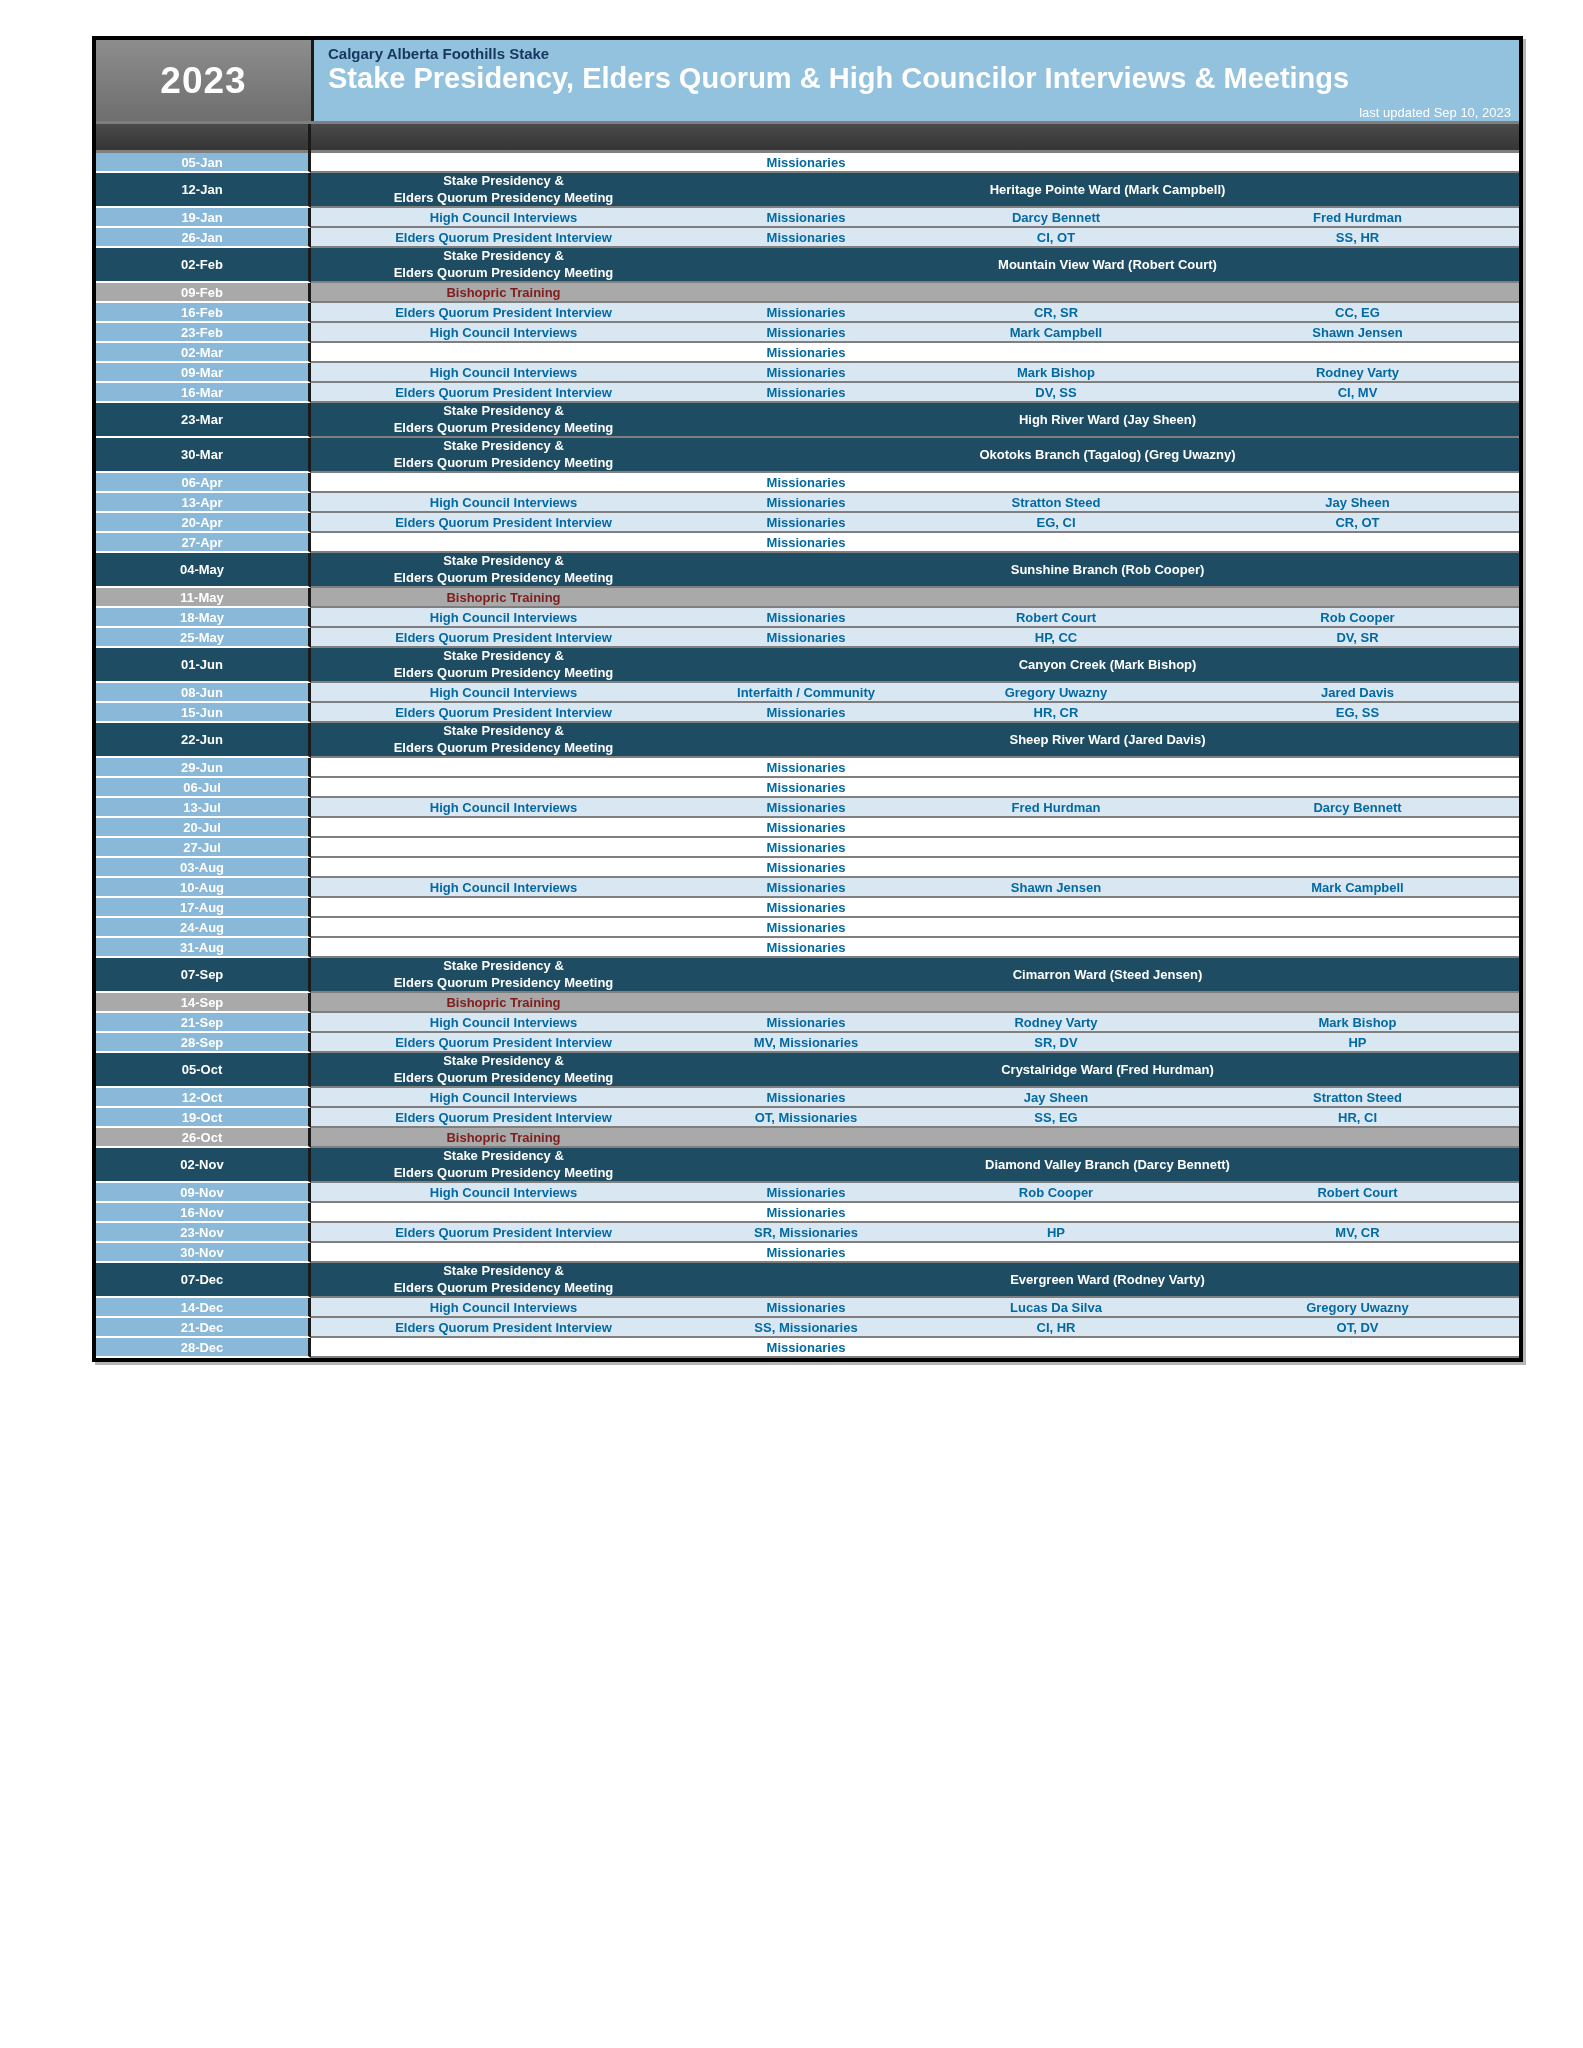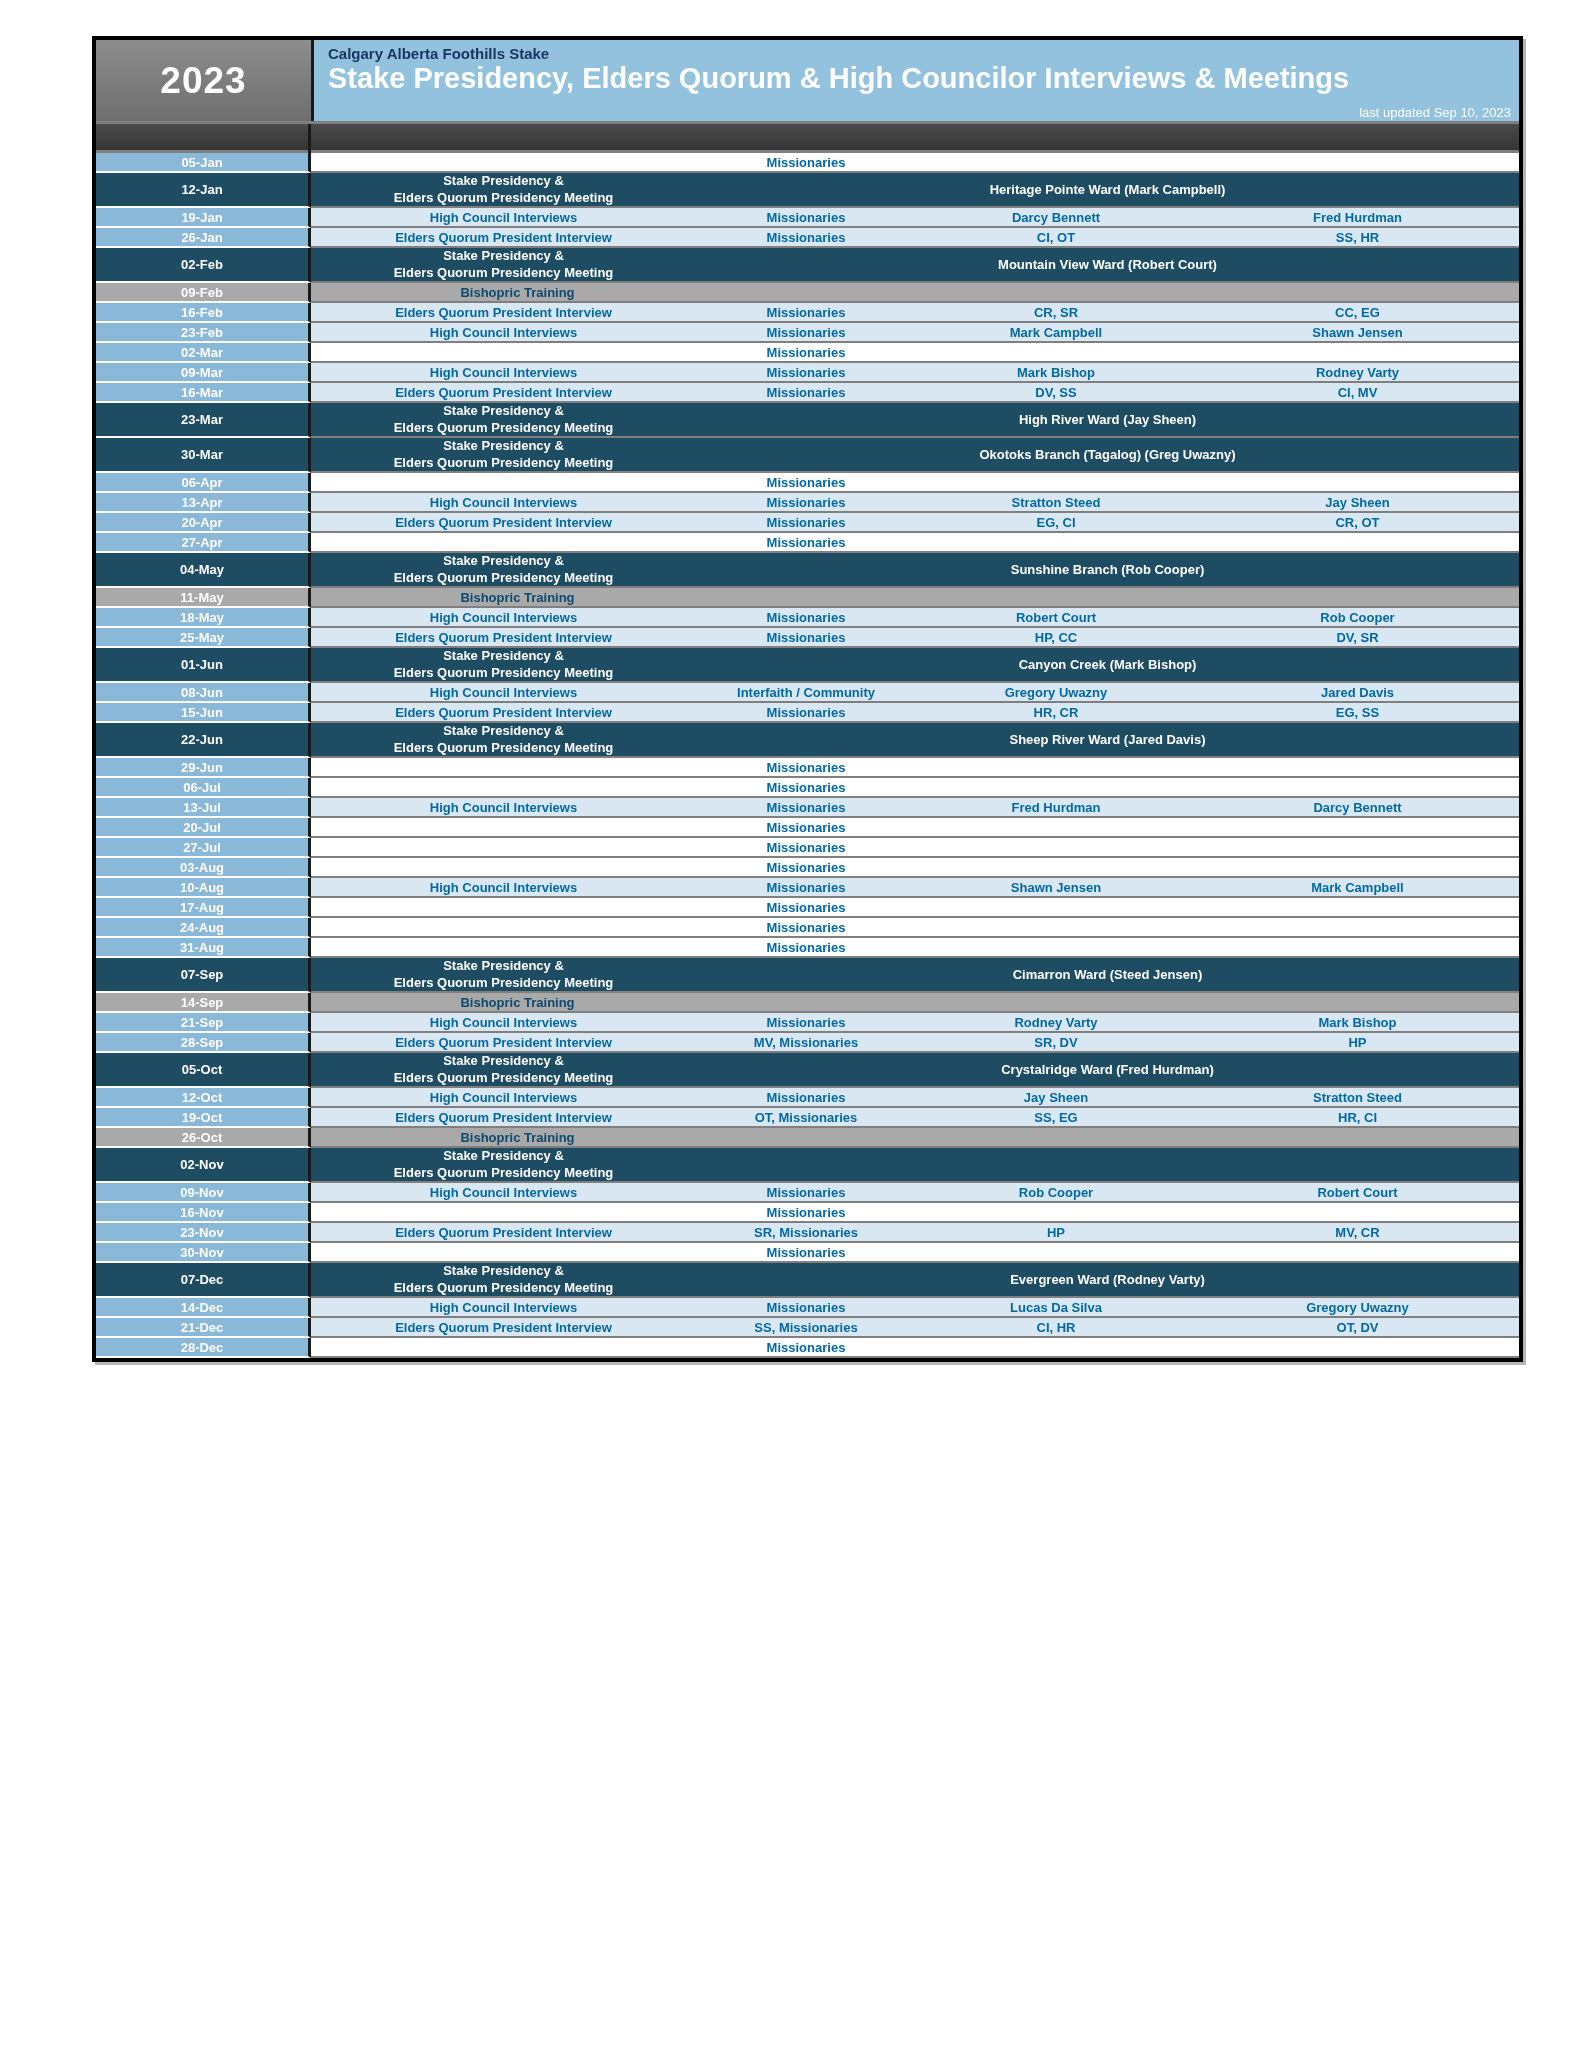--- a/index.html
+++ b/index.html
@@ -43,21 +43,21 @@
     color:#fff; font-size:13px; background:var(--date-blue,#89B8D8);
   }
   .row.meeting  .cell-date { background:var(--row-dark,#1E4D63); }
   .row.training .cell-date { background:var(--row-gray,#A9A9A9); }
   .row-content {
     flex:1; display:flex; box-sizing:border-box;
     border-bottom:2px solid #7f7f7f; background:#ffffff; color:#0369a1; font-size:13px;
   }
   .row.light    .row-content { background:var(--row-light,#D9E7F3); }
   .row.meeting  .row-content { background:var(--row-dark,#1E4D63); color:#fff; }
-  .row.training .row-content { background:var(--row-gray,#A9A9A9); color:#0c4a6e;padding-left:14px; }
+  .row.training .row-content { background:var(--row-gray,#A9A9A9); color:#7f1d1d; }
   .cc { display:flex; align-items:center; justify-content:center; box-sizing:border-box; text-align:center; }
   .c-event { width:385px; flex:0 0 385px; flex-direction:column; line-height:17px;justify-content:flex-end; }
   .c-lee   { width:220px; flex:0 0 220px; }
   .c-moore { width:280px; flex:0 0 280px; }
   .c-verm  { flex:1; }
   .c-ward  { flex:1; }
 </style>
 </head>
 <body>
 
@@ -466,20 +466,21 @@
           <div class="cc c-ward"></div>
         </div>
       </div>
       <div class="row meeting tall">
         <div class="cell-date">02-Nov</div>
         <div class="row-content">
           <div class="cc c-event">
             <div class="">Stake Presidency &amp;</div>
             <div class="">Elders Quorum Presidency Meeting</div>
           </div>
+          <div class="cc c-ward">Diamond Valley Branch (Darcy Bennett)</div>
         </div>
       </div>
       <div class="row light">
         <div class="cell-date">09-Nov</div>
         <div class="row-content">
           <div class="cc c-event">High Council Interviews</div>
           <div class="cc c-lee">Missionaries</div>
           <div class="cc c-moore">Rob Cooper</div>
           <div class="cc c-verm">Robert Court</div>
         </div>

